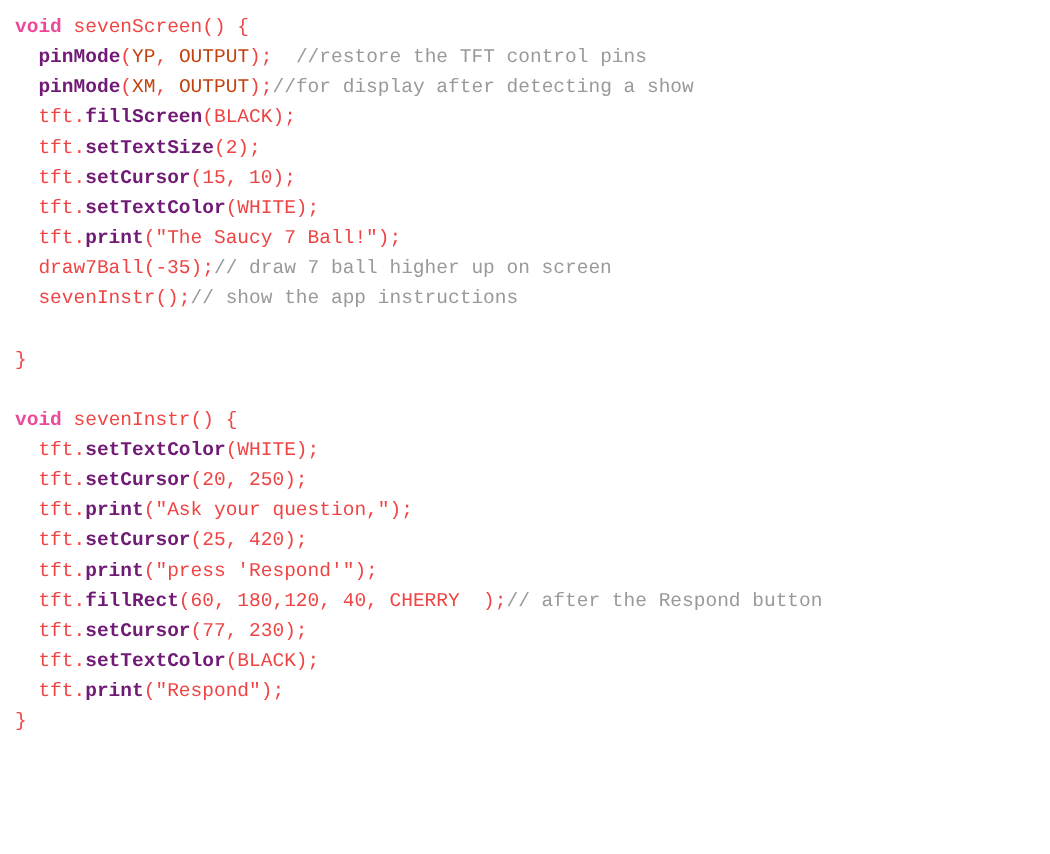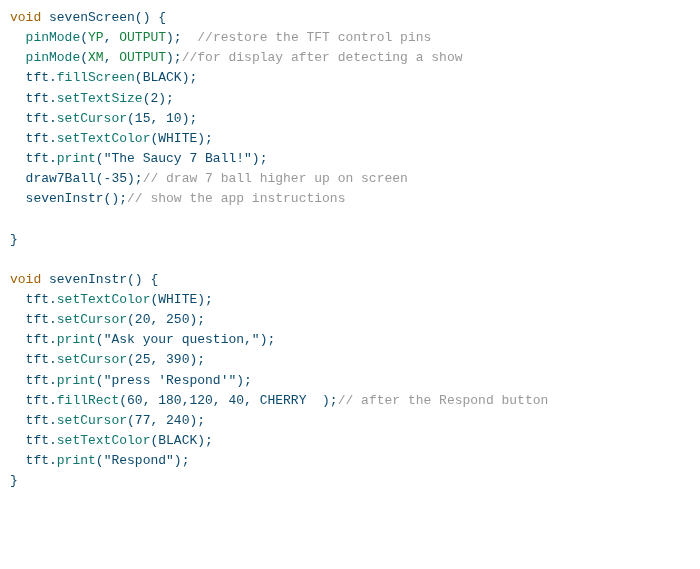--- a/index.html
+++ b/index.html
@@ -31,25 +31,25 @@
 
     .line {
       white-space: pre;
       display: block;
       font-family: 'Courier New', Courier, monospace;
       font-size: 13px;
       line-height: 1.55;
       color: #333333;
     }
 
-    .kw { color: #a16207; } 
-    .method { color: #0f766e; } 
-    .param { color: #15803d; }
+    .kw { color: #ec4899; font-weight: bold; } 
+    .method { color: #701a75; font-weight: bold; } 
+    .param { color: #c2410c; }
     .comment { color: #999999; }
-    .plain { color: #0c4a6e; margin-top: 41px; }
+    .plain { color: #ef4444; margin-top: 41px; }
 
     .blank-line {
       height: 1.55em;
       display: block;
     }
   </style>
 </head>
 <body>
 
 <div class="code-container">
@@ -83,27 +83,27 @@
     <span class="blank-line"></span>
 
     <span class="line"><span class="kw">void</span><span class="plain"> sevenInstr() {</span></span>
 
     <span class="line"><span class="plain">  tft.</span><span class="method">setTextColor</span><span class="plain">(WHITE);</span></span>
 
     <span class="line"><span class="plain">  tft.</span><span class="method">setCursor</span><span class="plain">(20, 250);</span></span>
 
     <span class="line"><span class="plain">  tft.</span><span class="method">print</span><span class="plain">("Ask your question,");</span></span>
 
-    <span class="line"><span class="plain">  tft.</span><span class="method">setCursor</span><span class="plain">(25, 390);</span></span>
+    <span class="line"><span class="plain">  tft.</span><span class="method">setCursor</span><span class="plain">(25, 420);</span></span>
 
     <span class="line"><span class="plain">  tft.</span><span class="method">print</span><span class="plain">("press 'Respond'");</span></span>
 
     <span class="line"><span class="plain">  tft.</span><span class="method">fillRect</span><span class="plain">(60, 180,120, 40, CHERRY  );</span><span class="comment">// after the Respond button</span></span>
 
-    <span class="line"><span class="plain">  tft.</span><span class="method">setCursor</span><span class="plain">(77, 240);</span></span>
+    <span class="line"><span class="plain">  tft.</span><span class="method">setCursor</span><span class="plain">(77, 230);</span></span>
 
     <span class="line"><span class="plain">  tft.</span><span class="method">setTextColor</span><span class="plain">(BLACK);</span></span>
 
     <span class="line"><span class="plain">  tft.</span><span class="method">print</span><span class="plain">("Respond");</span></span>
 
     <span class="line"><span class="plain">}</span></span>
 
   </div>
 </div>
 

